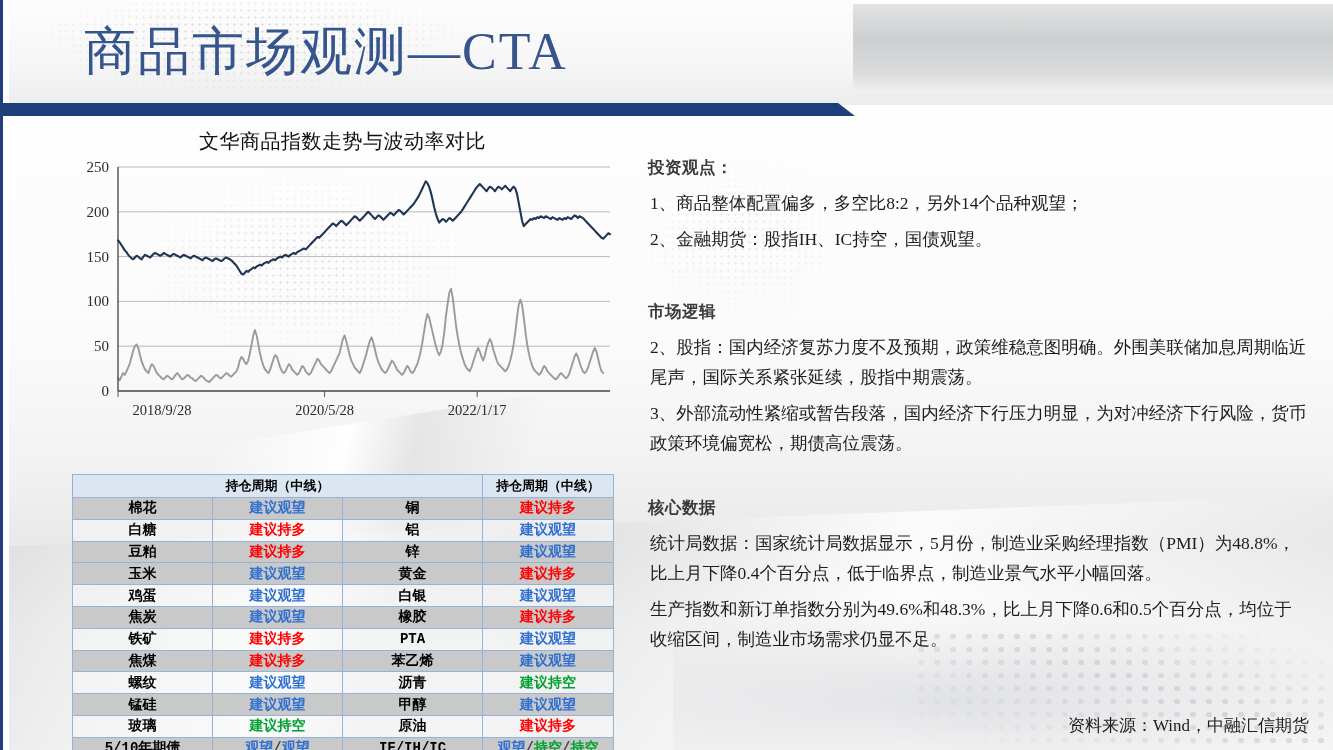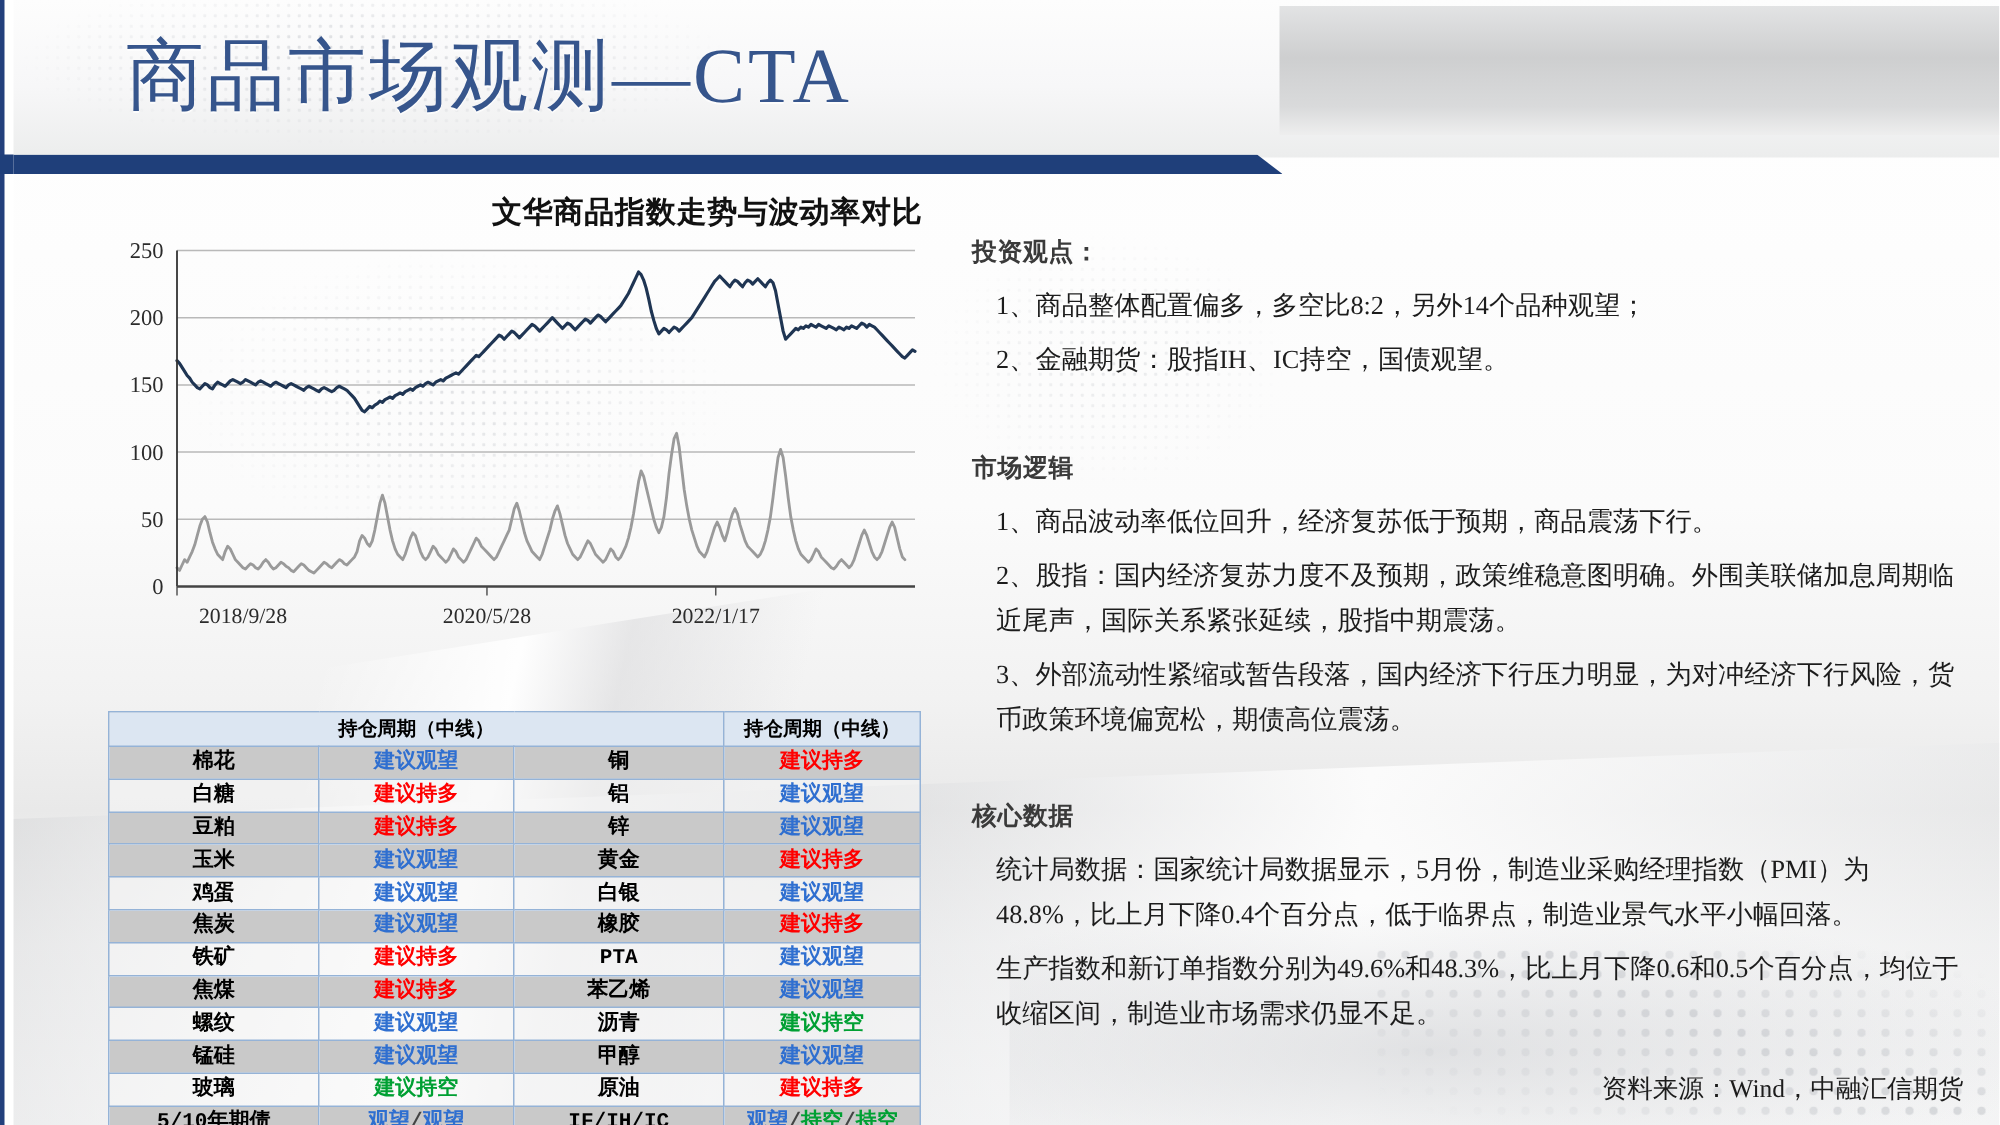--- a/index.html
+++ b/index.html
@@ -78,21 +78,21 @@
   #leftstripe{
     position:absolute;left:0;top:0;width:9px;height:750px;
     background:#ffffff;
   }
   #leftstripe .bar{position:absolute;left:0;top:103px;width:9px;height:13px;background:#1f3f7a;}
   #leftstripe .edge{position:absolute;left:0;top:0;width:3px;height:750px;background:#23407c;}
 
   
   #chart-panel{position:absolute;left:70px;top:128px;width:545px;height:290px;}
   #chart-title{
-    text-align:right;font-size:20px;font-weight:bold;color:#111;
+    text-align:center;font-size:20px;font-weight:normal;color:#111;
     font-family:"Liberation Sans","DejaVu Sans",sans-serif;
     margin:0 0 4px 0;letter-spacing:.5px;
   }
   #chart-svg{display:block;}
   .ytick,.xtick{
     font-family:"Liberation Serif","DejaVu Serif",serif;
     fill:#2b2b2b;
   }
   .ytick{font-size:15px;text-anchor:end;}
   .xtick{font-size:14.5px;text-anchor:middle;}
@@ -125,21 +125,21 @@
   
   #rightcol{
     position:absolute;left:648px;top:150px;width:660px;
     font-family:"Liberation Serif","DejaVu Serif",serif;
     color:#1c1c1c;
   }
   .sec-head{
     font-family:"Liberation Sans","DejaVu Sans",sans-serif;
     font-size:16.5px;font-weight:bold;color:#3a3a3a;margin:7px 0 9px 0;letter-spacing:.5px;
   }
-  .para{font-size:17.5px;line-height:30px;margin:0 0 6px 16px;}
+  .para{font-size:17.5px;line-height:30px;margin:0 0 6px 2px;}
   .gap-lg{height:34px;}
   .gap-md{height:26px;}
   #source{
     position:absolute;right:24px;top:714px;
     font-size:17px;color:#1c1c1c;white-space:nowrap;
     font-family:"Liberation Serif","DejaVu Serif",serif;
   }
 </style>
 </head>
 <body>
@@ -292,21 +292,20 @@
         </tbody>
     </table>
   </div>
 
   <div id="rightcol">
     <div class="sec-head">投资观点：</div>
     <p class="para">1、商品整体配置偏多，多空比8:2，另外14个品种观望；</p>
     <p class="para">2、金融期货：股指IH、IC持空，国债观望。</p>
     <div class="gap-lg"></div>
     <div class="sec-head">市场逻辑</div>
-    <p class="para">1、商品波动率低位回升，经济复苏低于预期，商品震荡下行。</p>
     <p class="para">2、股指：国内经济复苏力度不及预期，政策维稳意图明确。外围美联储加息周期临近尾声，国际关系紧张延续，股指中期震荡。</p>
     <p class="para">3、外部流动性紧缩或暂告段落，国内经济下行压力明显，为对冲经济下行风险，货币政策环境偏宽松，期债高位震荡。</p>
     <div class="gap-md"></div>
     <div class="sec-head">核心数据</div>
     <p class="para">统计局数据：国家统计局数据显示，5月份，制造业采购经理指数（PMI）为48.8%，比上月下降0.4个百分点，低于临界点，制造业景气水平小幅回落。</p>
     <p class="para">生产指数和新订单指数分别为49.6%和48.3%，比上月下降0.6和0.5个百分点，均位于收缩区间，制造业市场需求仍显不足。</p>
   </div>
 
   <div id="source">资料来源：Wind，中融汇信期货</div>
 

